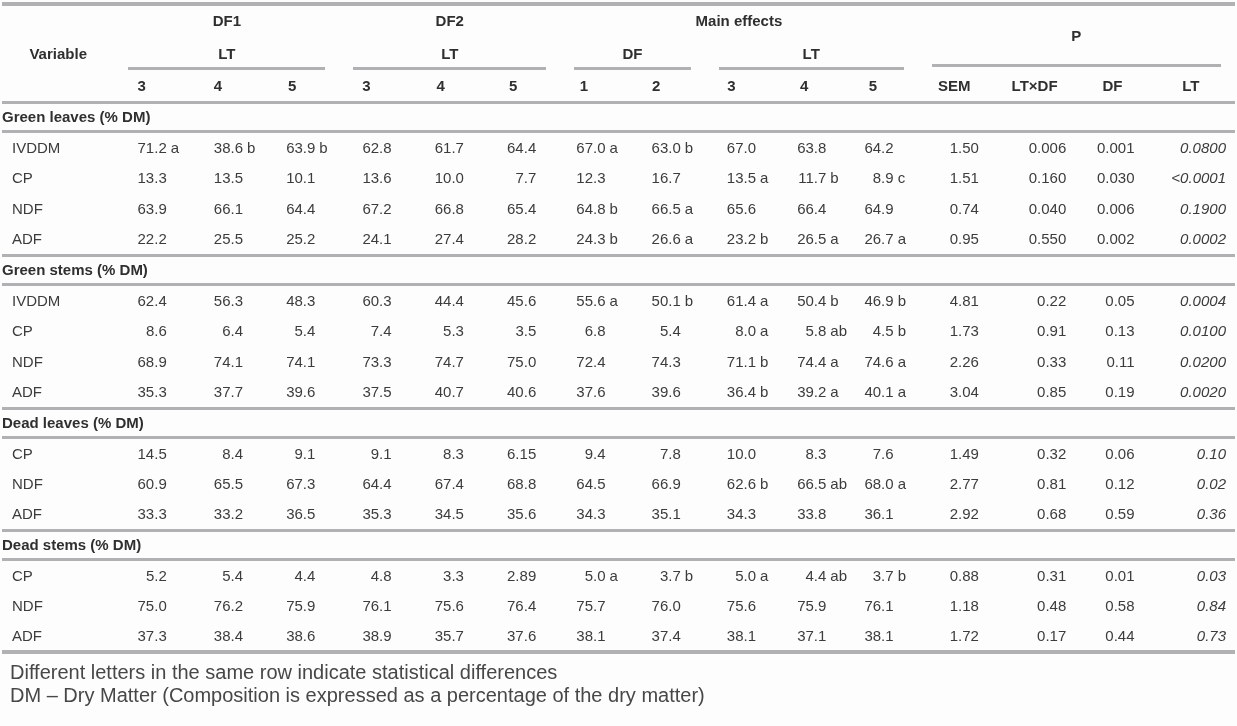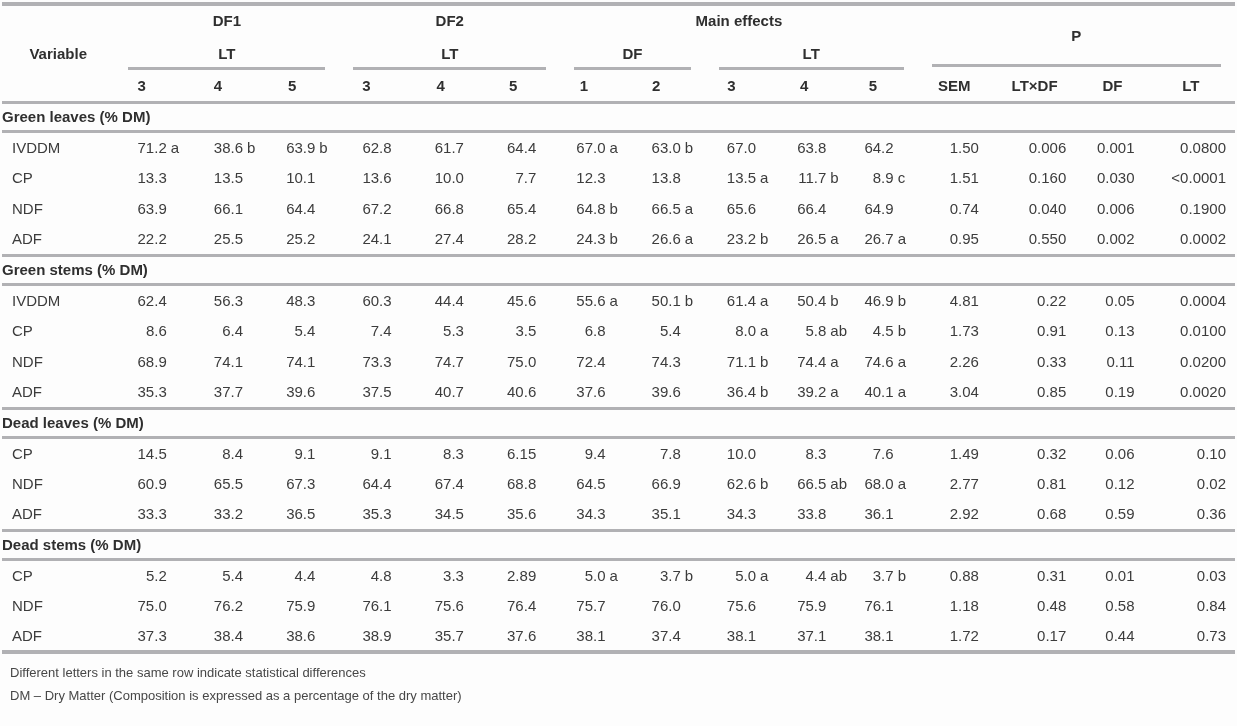--- a/index.html
+++ b/index.html
@@ -52,23 +52,23 @@
     font-weight:bold;color:var(--hdr);
     height:26px;
   }
   
   tr.data-row{height:31px;}
   th.rowlab{text-align:left;font-weight:normal;padding-left:10px;color:var(--txt);}
   td.d{text-align:right;white-space:nowrap;}
   td.d .suf{display:inline-block;width:18px;text-align:left;margin-left:4px;}
   td.d{padding-right:2px;}
   td.pv{text-align:right;padding-right:12px;white-space:nowrap;}
-  td.pv.last{padding-right:9px;}
+  td.pv.last{padding-right:9px;font-style:italic;}
   
-  .footnotes{padding:7px 0 0 8px;font-size:13px;line-height:23px;color:#474747;}
+  .footnotes{padding:7px 0 0 8px;font-size:20px;line-height:23px;color:#474747;}
 </style>
 </head>
 <body>
 
 <div class="page">
   <table>
     <colgroup>
       <col style="width:112px">
         <col style="width:76px">
         <col style="width:76px">
@@ -154,21 +154,21 @@
         </tr>
         <tr class="data-row">
           <th class="rowlab">CP</th>
           <td class="d"><span class="num">13.3</span><span class="suf"></span></td>
           <td class="d"><span class="num">13.5</span><span class="suf"></span></td>
           <td class="d"><span class="num">10.1</span><span class="suf"></span></td>
           <td class="d"><span class="num">13.6</span><span class="suf"></span></td>
           <td class="d"><span class="num">10.0</span><span class="suf"></span></td>
           <td class="d"><span class="num">7.7</span><span class="suf"></span></td>
           <td class="d"><span class="num">12.3</span><span class="suf"></span></td>
-          <td class="d"><span class="num">13.8</span><span class="suf"></span></td>
+          <td class="d"><span class="num">16.7</span><span class="suf"></span></td>
           <td class="d"><span class="num">13.5</span><span class="suf">a</span></td>
           <td class="d"><span class="num">11.7</span><span class="suf">b</span></td>
           <td class="d"><span class="num">8.9</span><span class="suf">c</span></td>
           <td class="pv">1.51</td>
           <td class="pv">0.160</td>
           <td class="pv">0.030</td>
           <td class="pv last">&lt;0.0001</td>
         </tr>
         <tr class="data-row">
           <th class="rowlab">NDF</th>

